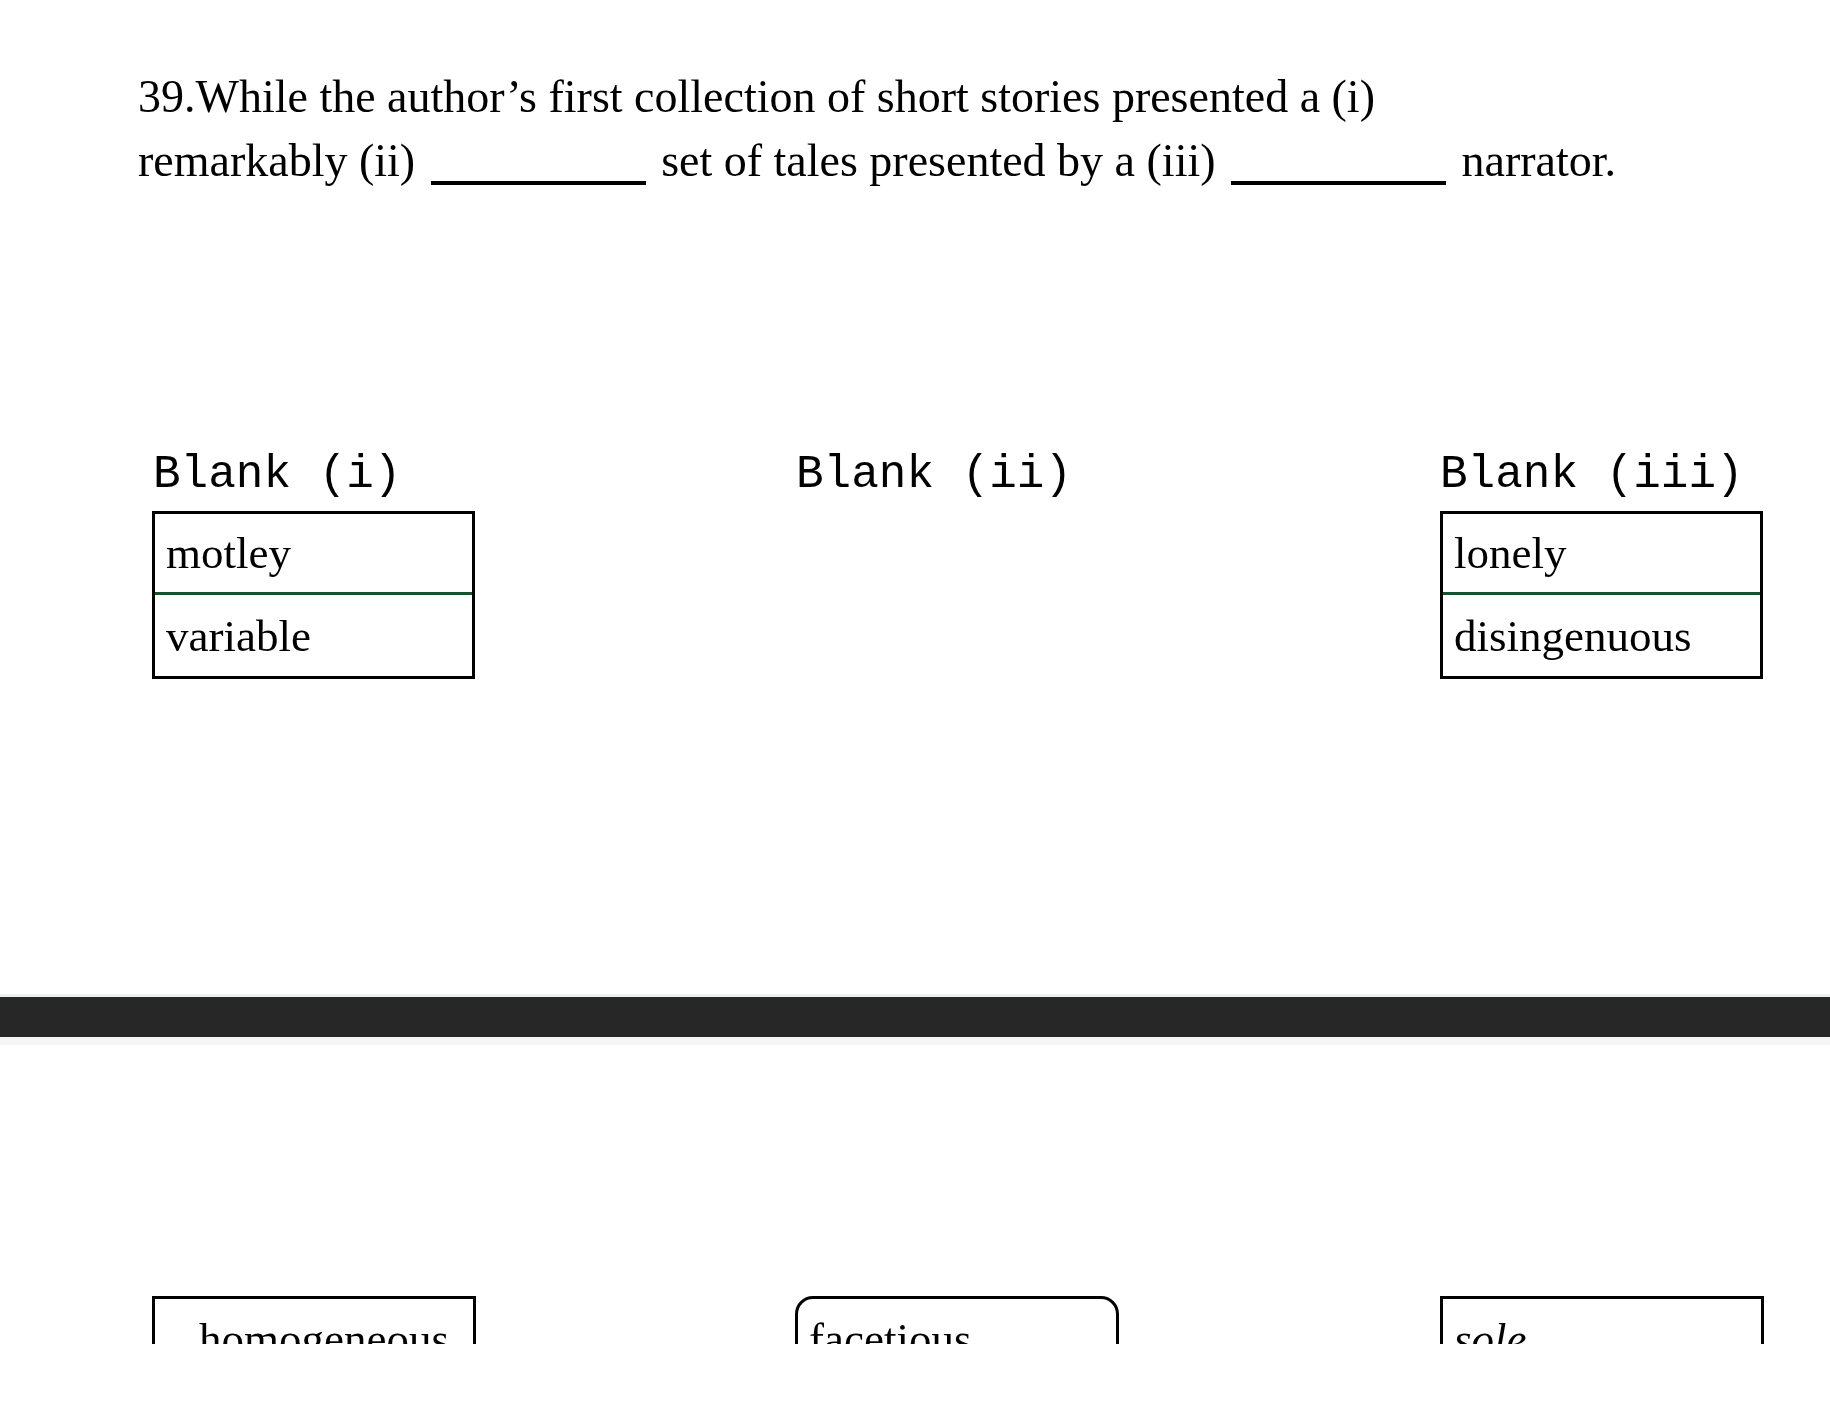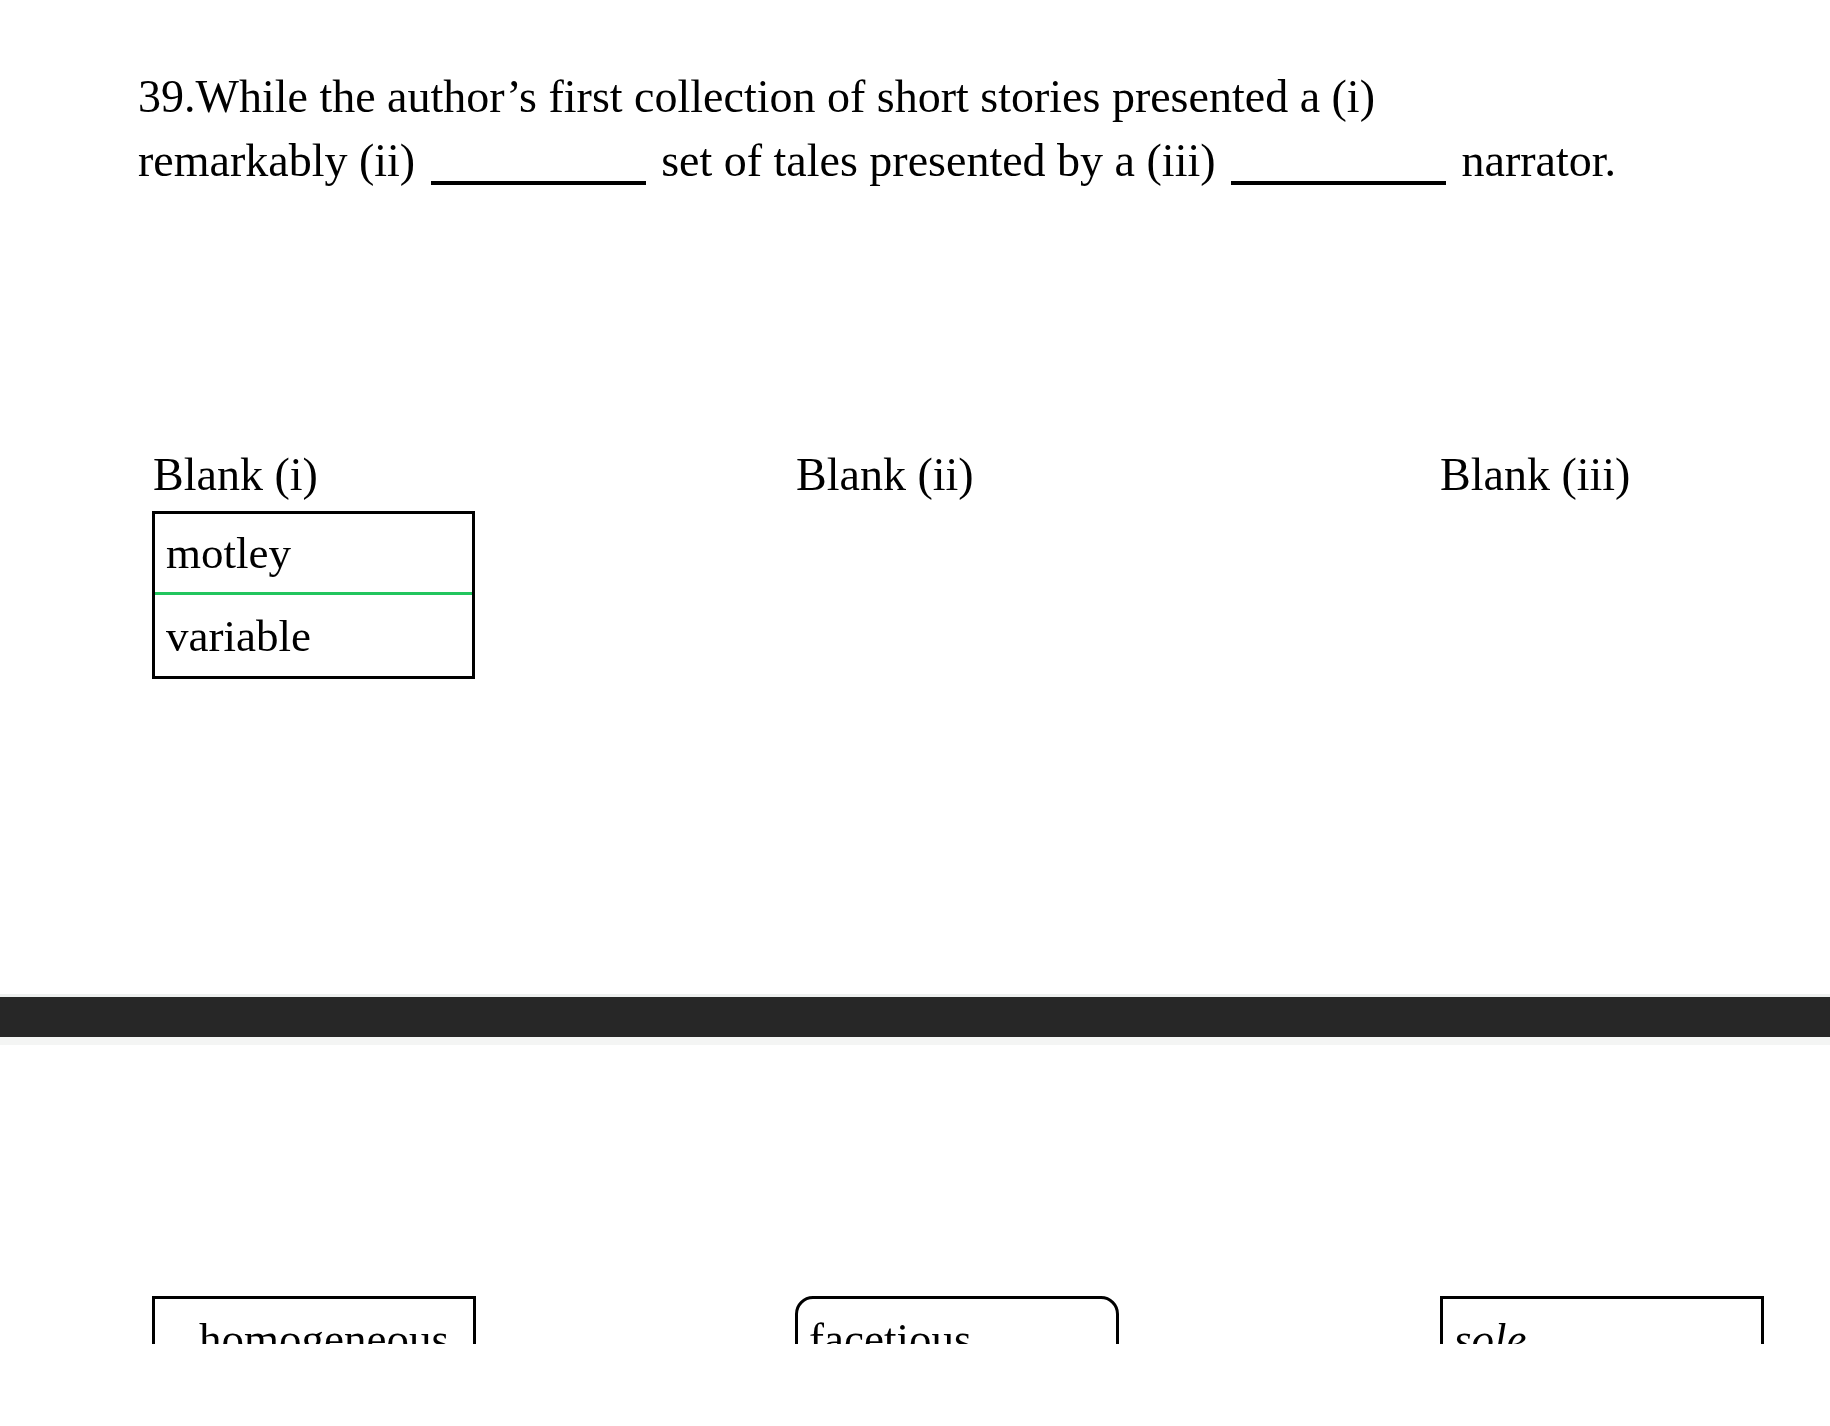--- a/index.html
+++ b/index.html
@@ -39,20 +39,21 @@
   }
   .blank.lead { margin-left: 0; }
 
   
   .col-header {
     position: absolute;
     top: 447px;
     font-size: 46px;
     line-height: 56px;
     white-space: nowrap;
+    font-family: Liberation Mono, monospace;
   }
   .h1 { left: 153px; }
   .h2 { left: 796px; }
   .h3 { left: 1440px; }
 
   
   .opt-table {
     position: absolute;
     top: 511px;
     width: 323px;
@@ -63,21 +64,21 @@
   .t2 { left: 795px; }
   .t3 { left: 1440px; }
   .opt-cell {
     height: 81px;
     display: flex;
     align-items: center;
     padding-left: 11px;
     font-size: 45px;
     background: #ffffff;
   }
-  .opt-cell.first { border-bottom: 3px solid #22c55e; }
+  .opt-cell.first { border-bottom: 3px solid #14532d; }
 
   
   .gap-top {
     position: absolute;
     left: 0; right: 0;
     top: 994px;
     height: 3px;
     background: #eef0ef;
   }
   .divider-bar {
@@ -131,20 +132,24 @@
   </div>
 
   <div class="col-header h1">Blank (i)</div>
   <div class="col-header h2">Blank (ii)</div>
   <div class="col-header h3">Blank (iii)</div>
 
   <div class="opt-table t1">
     <div class="opt-cell first">motley</div>
     <div class="opt-cell">variable</div>
   </div>
+  <div class="opt-table t3">
+    <div class="opt-cell first">lonely</div>
+    <div class="opt-cell">disingenuous</div>
+  </div>
 
   <div class="gap-top"></div>
   <div class="divider-bar"></div>
   <div class="gap-bottom"></div>
 
   <div class="bottom-box b1">homogeneous</div>
   <div class="bottom-box b2">facetious</div>
   <div class="bottom-box b3">sole</div>
 
 </div>

